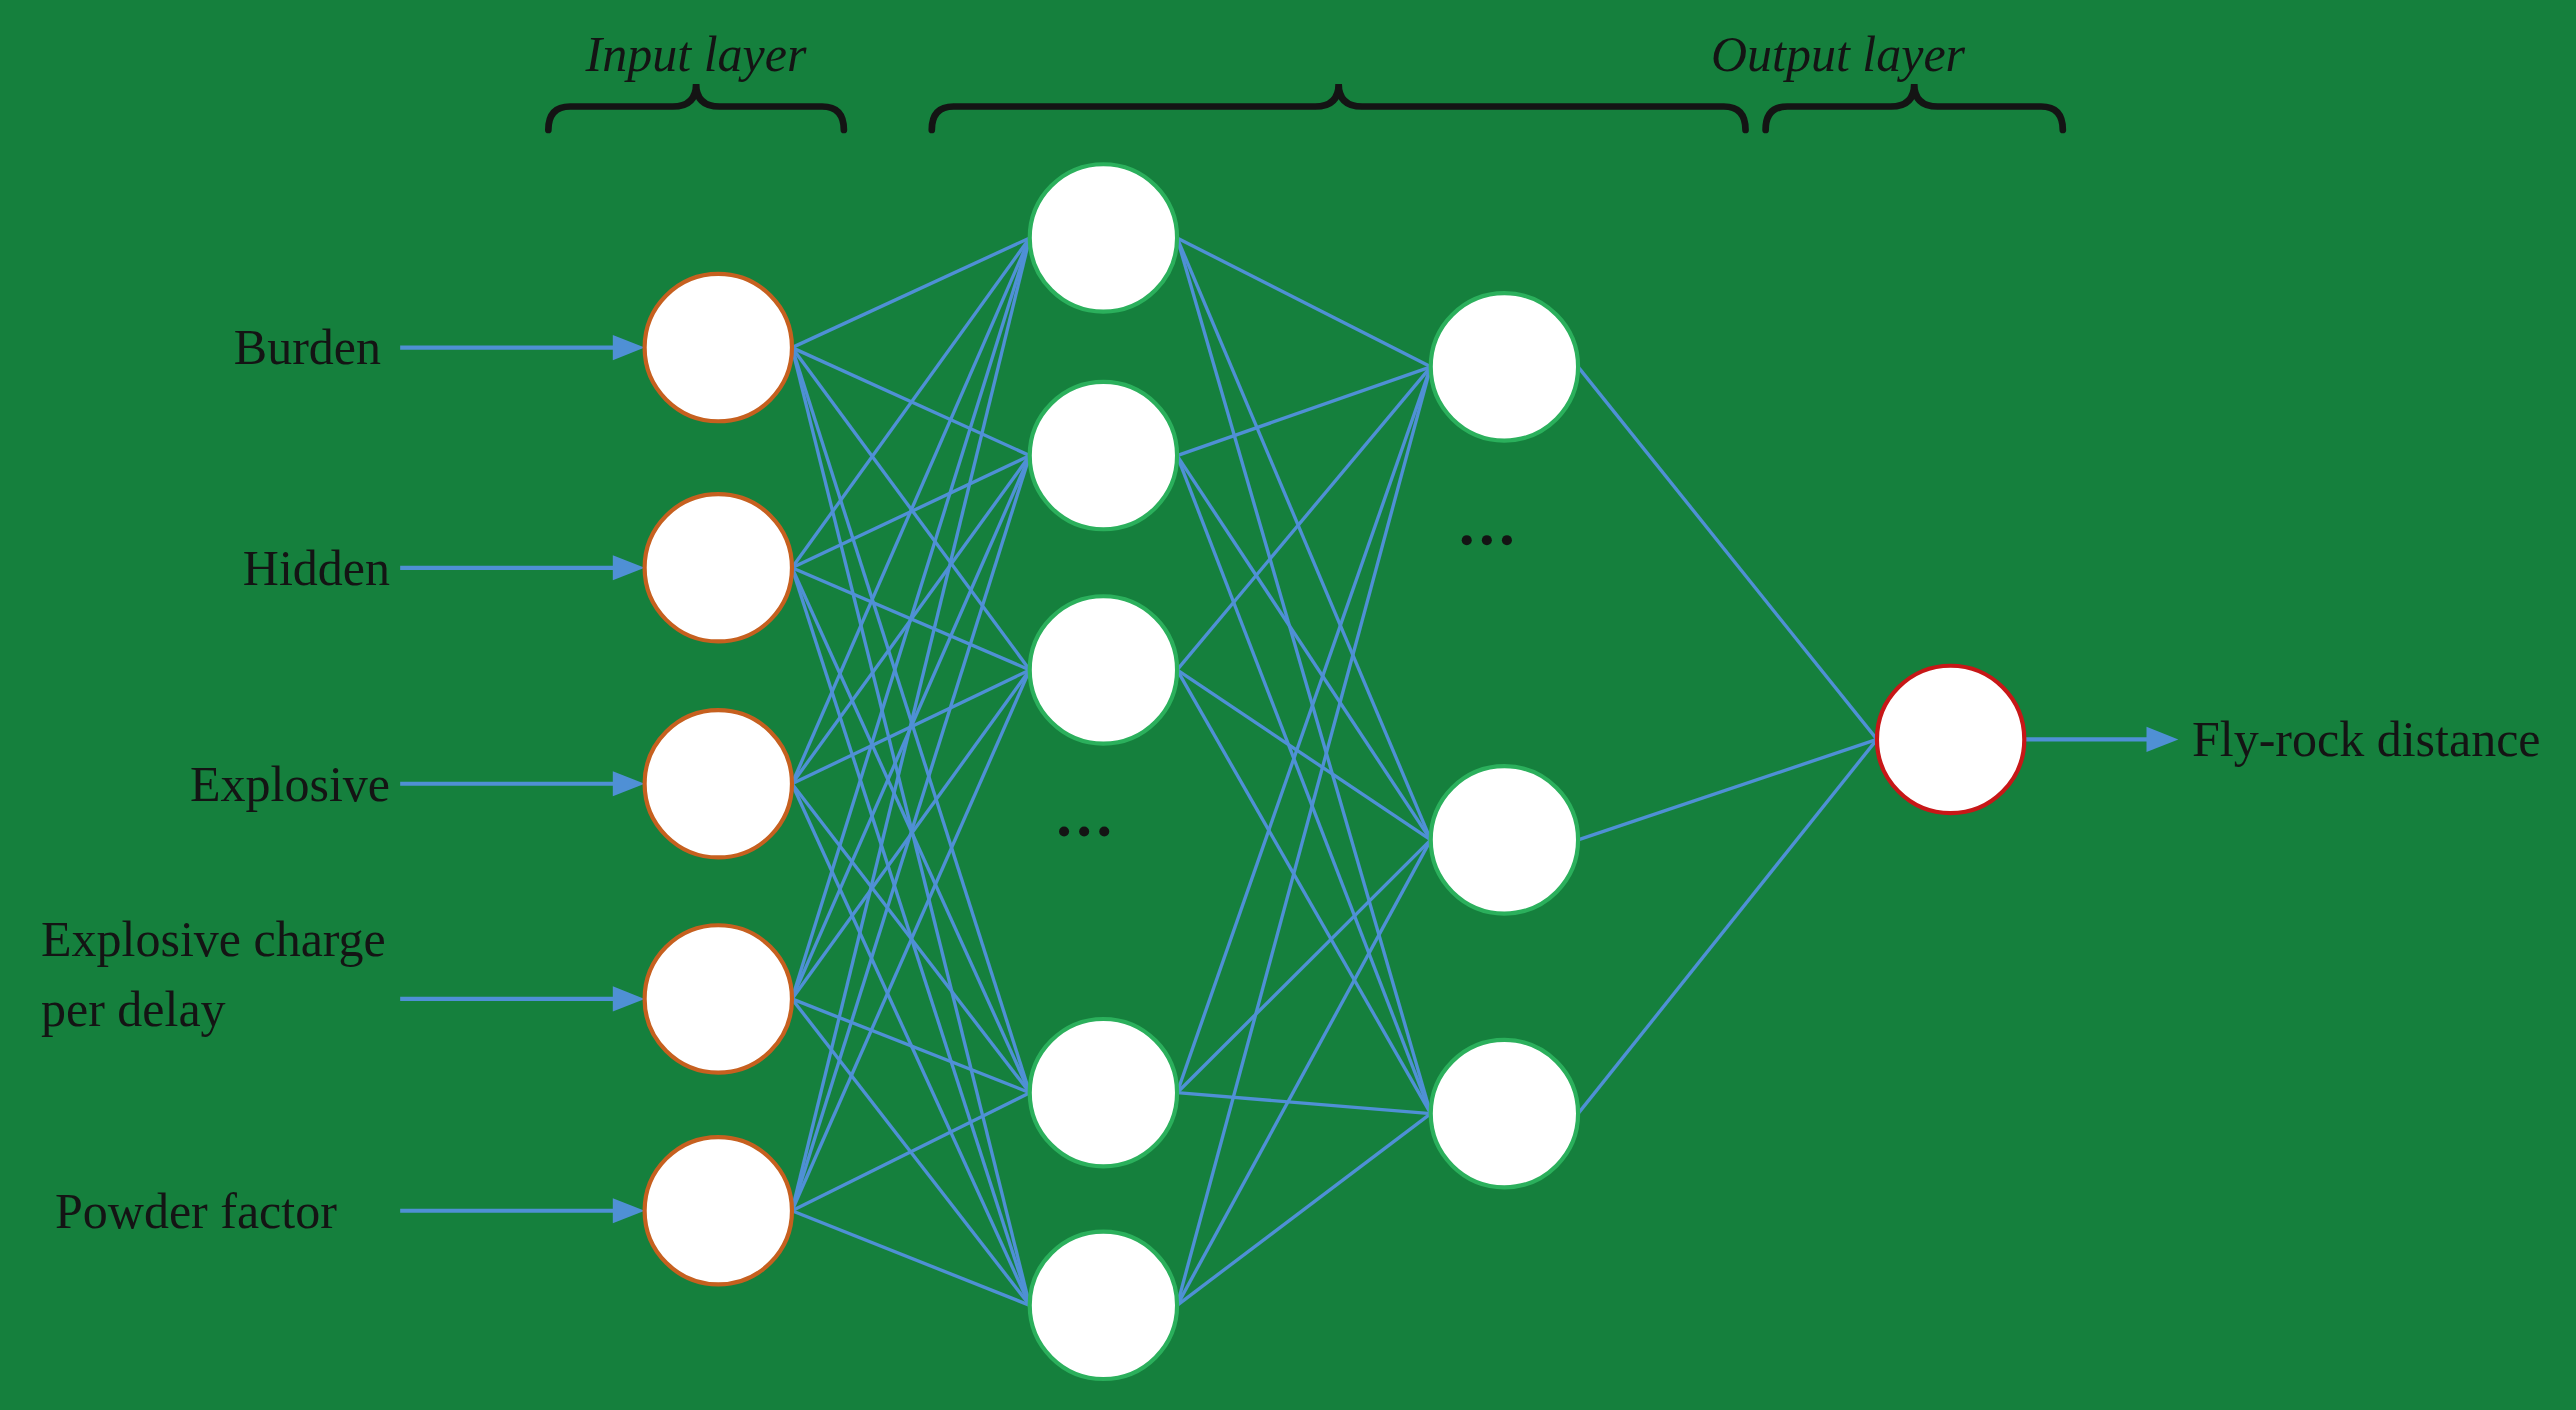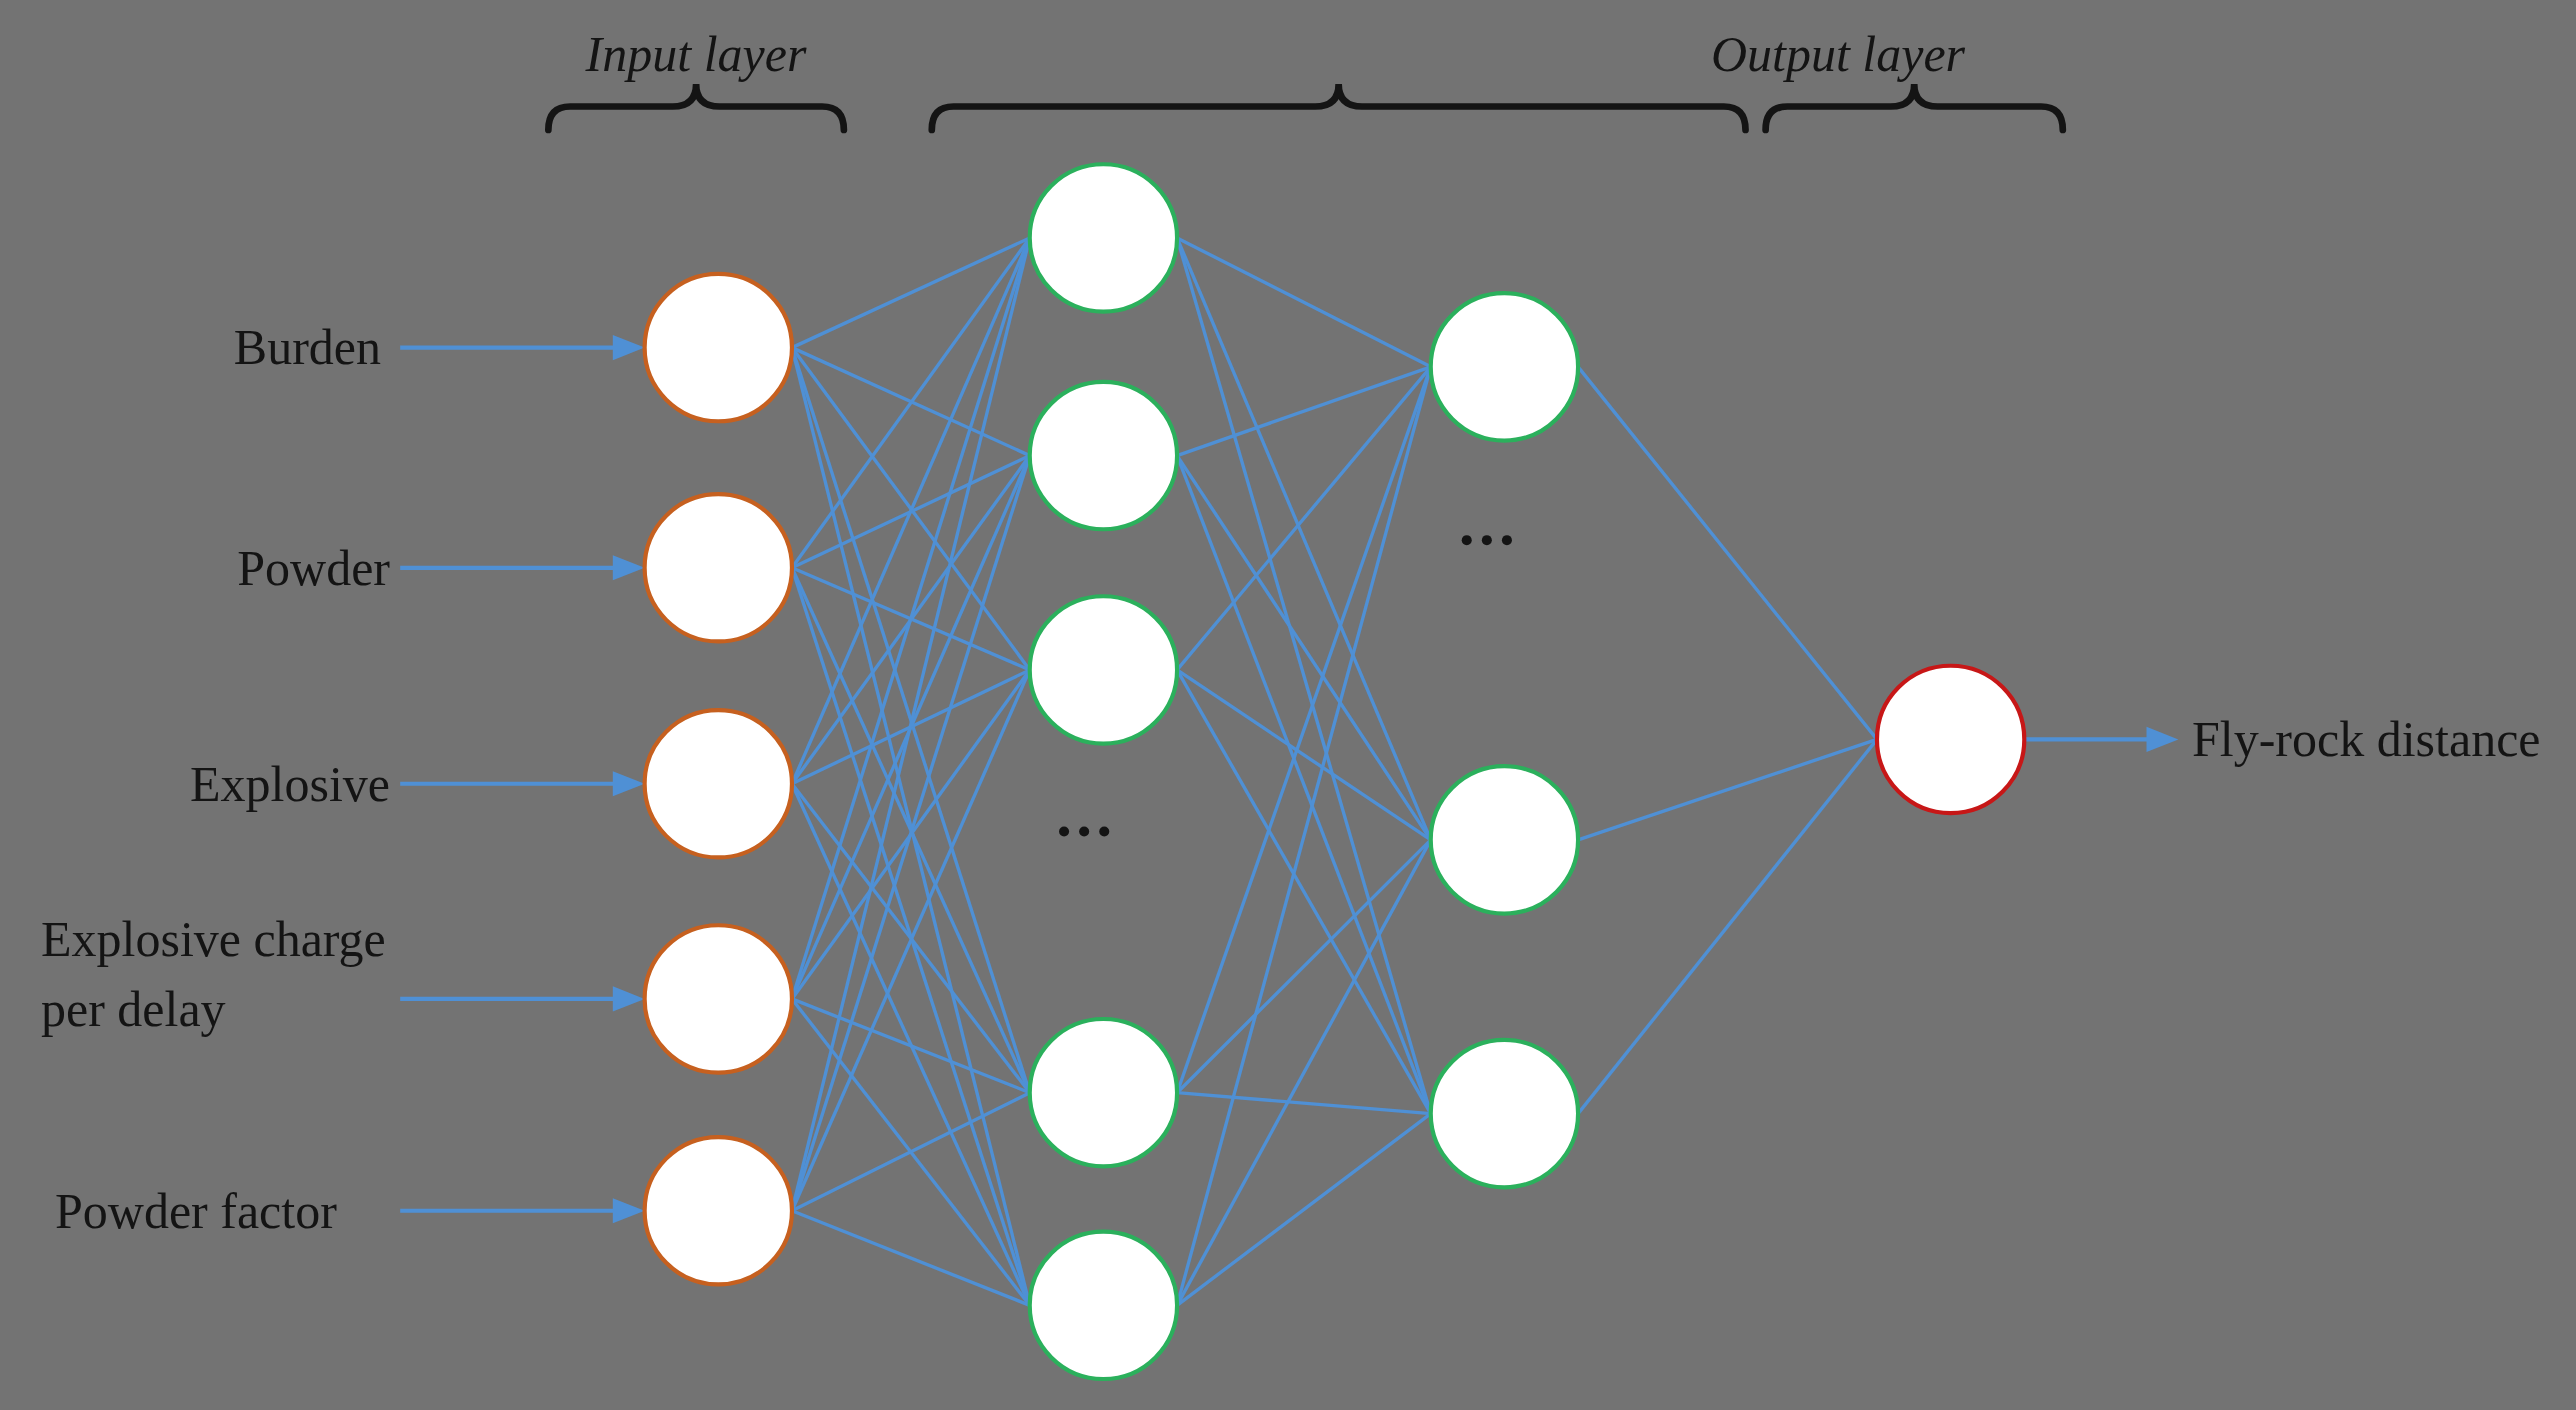--- a/index.html
+++ b/index.html
@@ -1,19 +1,19 @@
 <!DOCTYPE html>
 <html style="font-size:13.4px"><head>
 <meta charset="utf-8">
 <style>
   html,body{margin:0;padding:0;background:#ffffff;}
   .stage{
     position:relative;
     width:2576px;height:1411px;
-    background:#737373;
+    background:#15803d;
     overflow:hidden;
     font-family:"Liberation Serif","DejaVu Serif",serif;
   }
   .stage svg{position:absolute;left:0;top:0;width:100%;height:100%;}
   .layer-label{
     position:absolute;top:54px;
     transform:translate(-50%,-50%);
     font-style:italic;
     font-size:50px;
     color:#141414;
@@ -136,21 +136,21 @@
           <circle cx="1800" cy="645" r="6"></circle>
         </g>
         <circle cx="2330" cy="883" r="88" stroke="#C71717"></circle>
       </g>
     </svg>
 
   <div class="layer-label" style="left:696px">Input layer</div>
   <div class="layer-label" style="left:1838px">Output layer</div>
 
   <div class="io-label r" style="right:2195px;top:347px">Burden</div>
-  <div class="io-label r" style="right:2186px;top:568px">Powder</div>
+  <div class="io-label r" style="right:2186px;top:568px">Hidden</div>
   <div class="io-label r" style="right:2186px;top:784px">Explosive</div>
   <div class="io-label" style="left:41px;top:974px">Explosive charge
 per delay</div>
   <div class="io-label" style="left:55px;top:1211px">Powder factor</div>
 
   <div class="io-label" style="left:2192px;top:739px">Fly-rock distance</div>
 
 </div>
 
 

